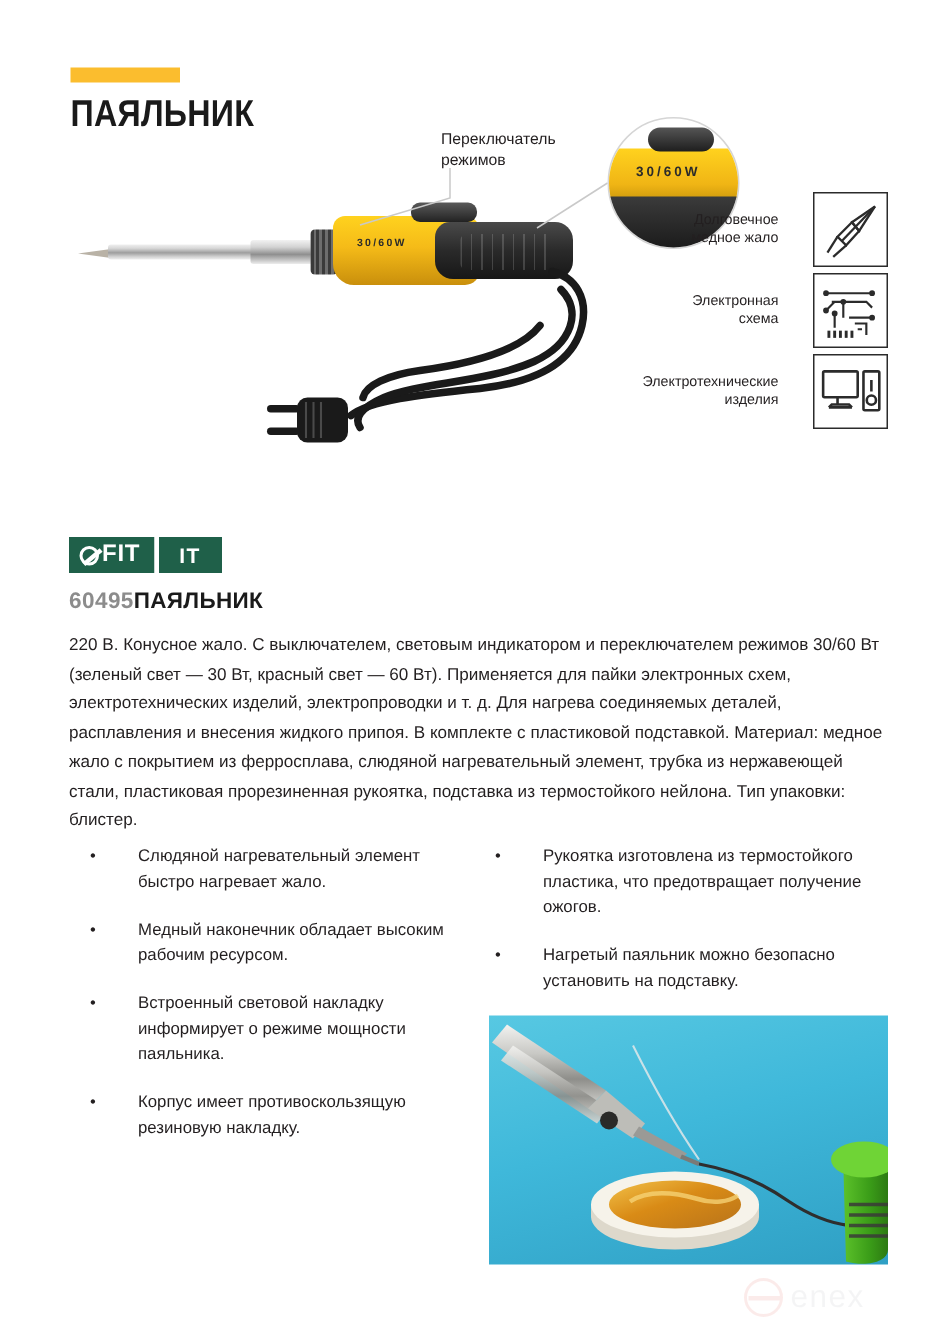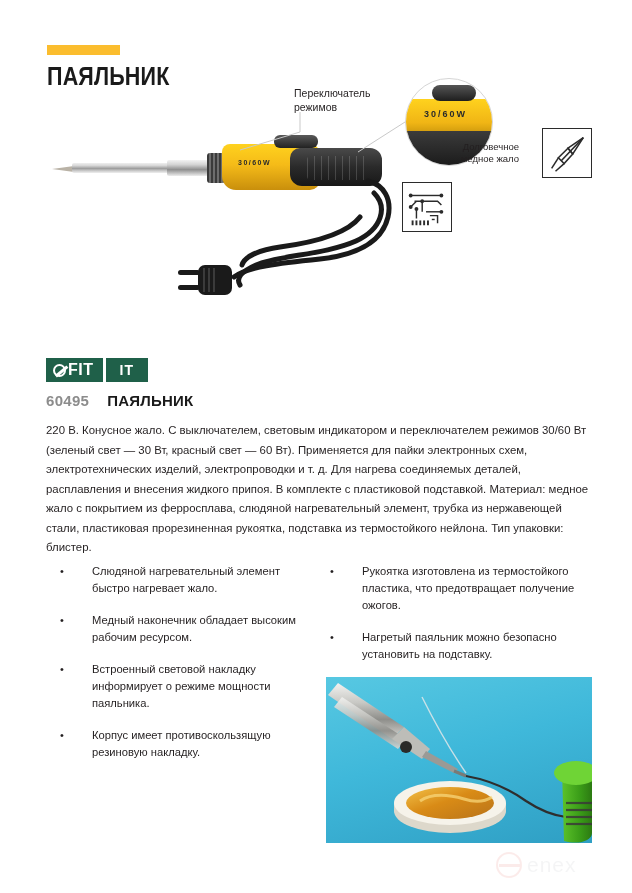--- a/index.html
+++ b/index.html
@@ -133,21 +133,21 @@
     content:""; position:absolute; left:-1px; top:4px; width:15px; height:2.5px;
     background:#fff; transform:rotate(-40deg);
   }
   .brand-sep { width:3px; background:#fff; }
   .brand-it {
     background:#1f6049; color:#fff; font-weight:bold; font-size:14px;
     display:flex; align-items:center; padding:0 14px; letter-spacing:1px;
   }
   .sku-row {
     position:absolute; left:46px; top:392px;
-    display:flex; align-items:flex-end; gap:18px;
+    display:flex; align-items:flex-end; gap:0;
   }
   .sku-num { font-size:15px; font-weight:bold; color:#8c8c8c; letter-spacing:.3px; }
   .sku-name { font-size:15px; font-weight:bold; color:#1a1a1a; letter-spacing:.2px; }
 
   
   .description {
     position:absolute; left:46px; top:421px; width:546px;
     font-size:11.4px; line-height:19.5px; color:#231f20; text-align:left;
   }
 
@@ -252,20 +252,24 @@
           <path d="M42 9 L26 20 L31 26 Z" fill="none" stroke="#2b2b2b" stroke-width="1.6"></path>
           <path d="M26 20 L16 30 L22 36 L31 26 Z" fill="none" stroke="#2b2b2b" stroke-width="1.6"></path>
           <path d="M16 30 L9 41" stroke="#2b2b2b" stroke-width="1.6" fill="none"></path>
           <path d="M22 36 L13 44" stroke="#2b2b2b" stroke-width="1.6" fill="none"></path>
         </svg>
       </div>
     </div>
 
 
     <div class="feature-row">
+      <div class="feature-label">
+        <div>Электронная</div>
+        <div>схема</div>
+      </div>
       <div class="icon-box">
         <svg viewBox="0 0 50 50">
           <g stroke="#2b2b2b" stroke-width="1.5" fill="none">
             <path d="M8 13 H40"></path>
             <path d="M12 19 H36 L40 23"></path>
             <path d="M8 25 L14 19"></path>
             <path d="M20 19 V30"></path>
             <path d="M14 27 V37"></path>
             <path d="M24 30 H40"></path>
             <path d="M28 34 H36 V42"></path>
@@ -283,20 +287,35 @@
             <rect x="9" y="39" width="2" height="5"></rect>
               <rect x="13" y="39" width="2" height="5"></rect>
             <rect x="17" y="39" width="2" height="5"></rect>
               <rect x="21" y="39" width="2" height="5"></rect>
             <rect x="25" y="39" width="2" height="5"></rect>
           </g>
         </svg>
       </div>
     </div>
 
+    <div class="feature-row">
+      <div class="feature-label">
+        <div>Электротехнические</div>
+        <div>изделия</div>
+      </div>
+      <div class="icon-box">
+        <svg viewBox="0 0 50 50">
+          <rect x="6" y="11" width="24" height="18" fill="none" stroke="#2b2b2b" stroke-width="1.8" rx="1"></rect>
+          <path d="M16 29 V34 M10 36 H26 M10 36 L12 34 H24 L26 36" stroke="#2b2b2b" stroke-width="1.8" fill="none"></path>
+          <rect x="34" y="11" width="11" height="27" fill="none" stroke="#2b2b2b" stroke-width="1.8" rx="1"></rect>
+          <path d="M39.5 17 V25" stroke="#2b2b2b" stroke-width="1.8"></path>
+          <circle cx="39.5" cy="31" r="3.2" fill="none" stroke="#2b2b2b" stroke-width="1.8"></circle>
+        </svg>
+      </div>
+    </div>
 
   </div>
 
   <div class="brand">
     <div class="brand-fit">
       <span class="brand-mark"></span>
       <span>FIT</span>
     </div>
     <div class="brand-sep"></div>
     <div class="brand-it">IT</div>

